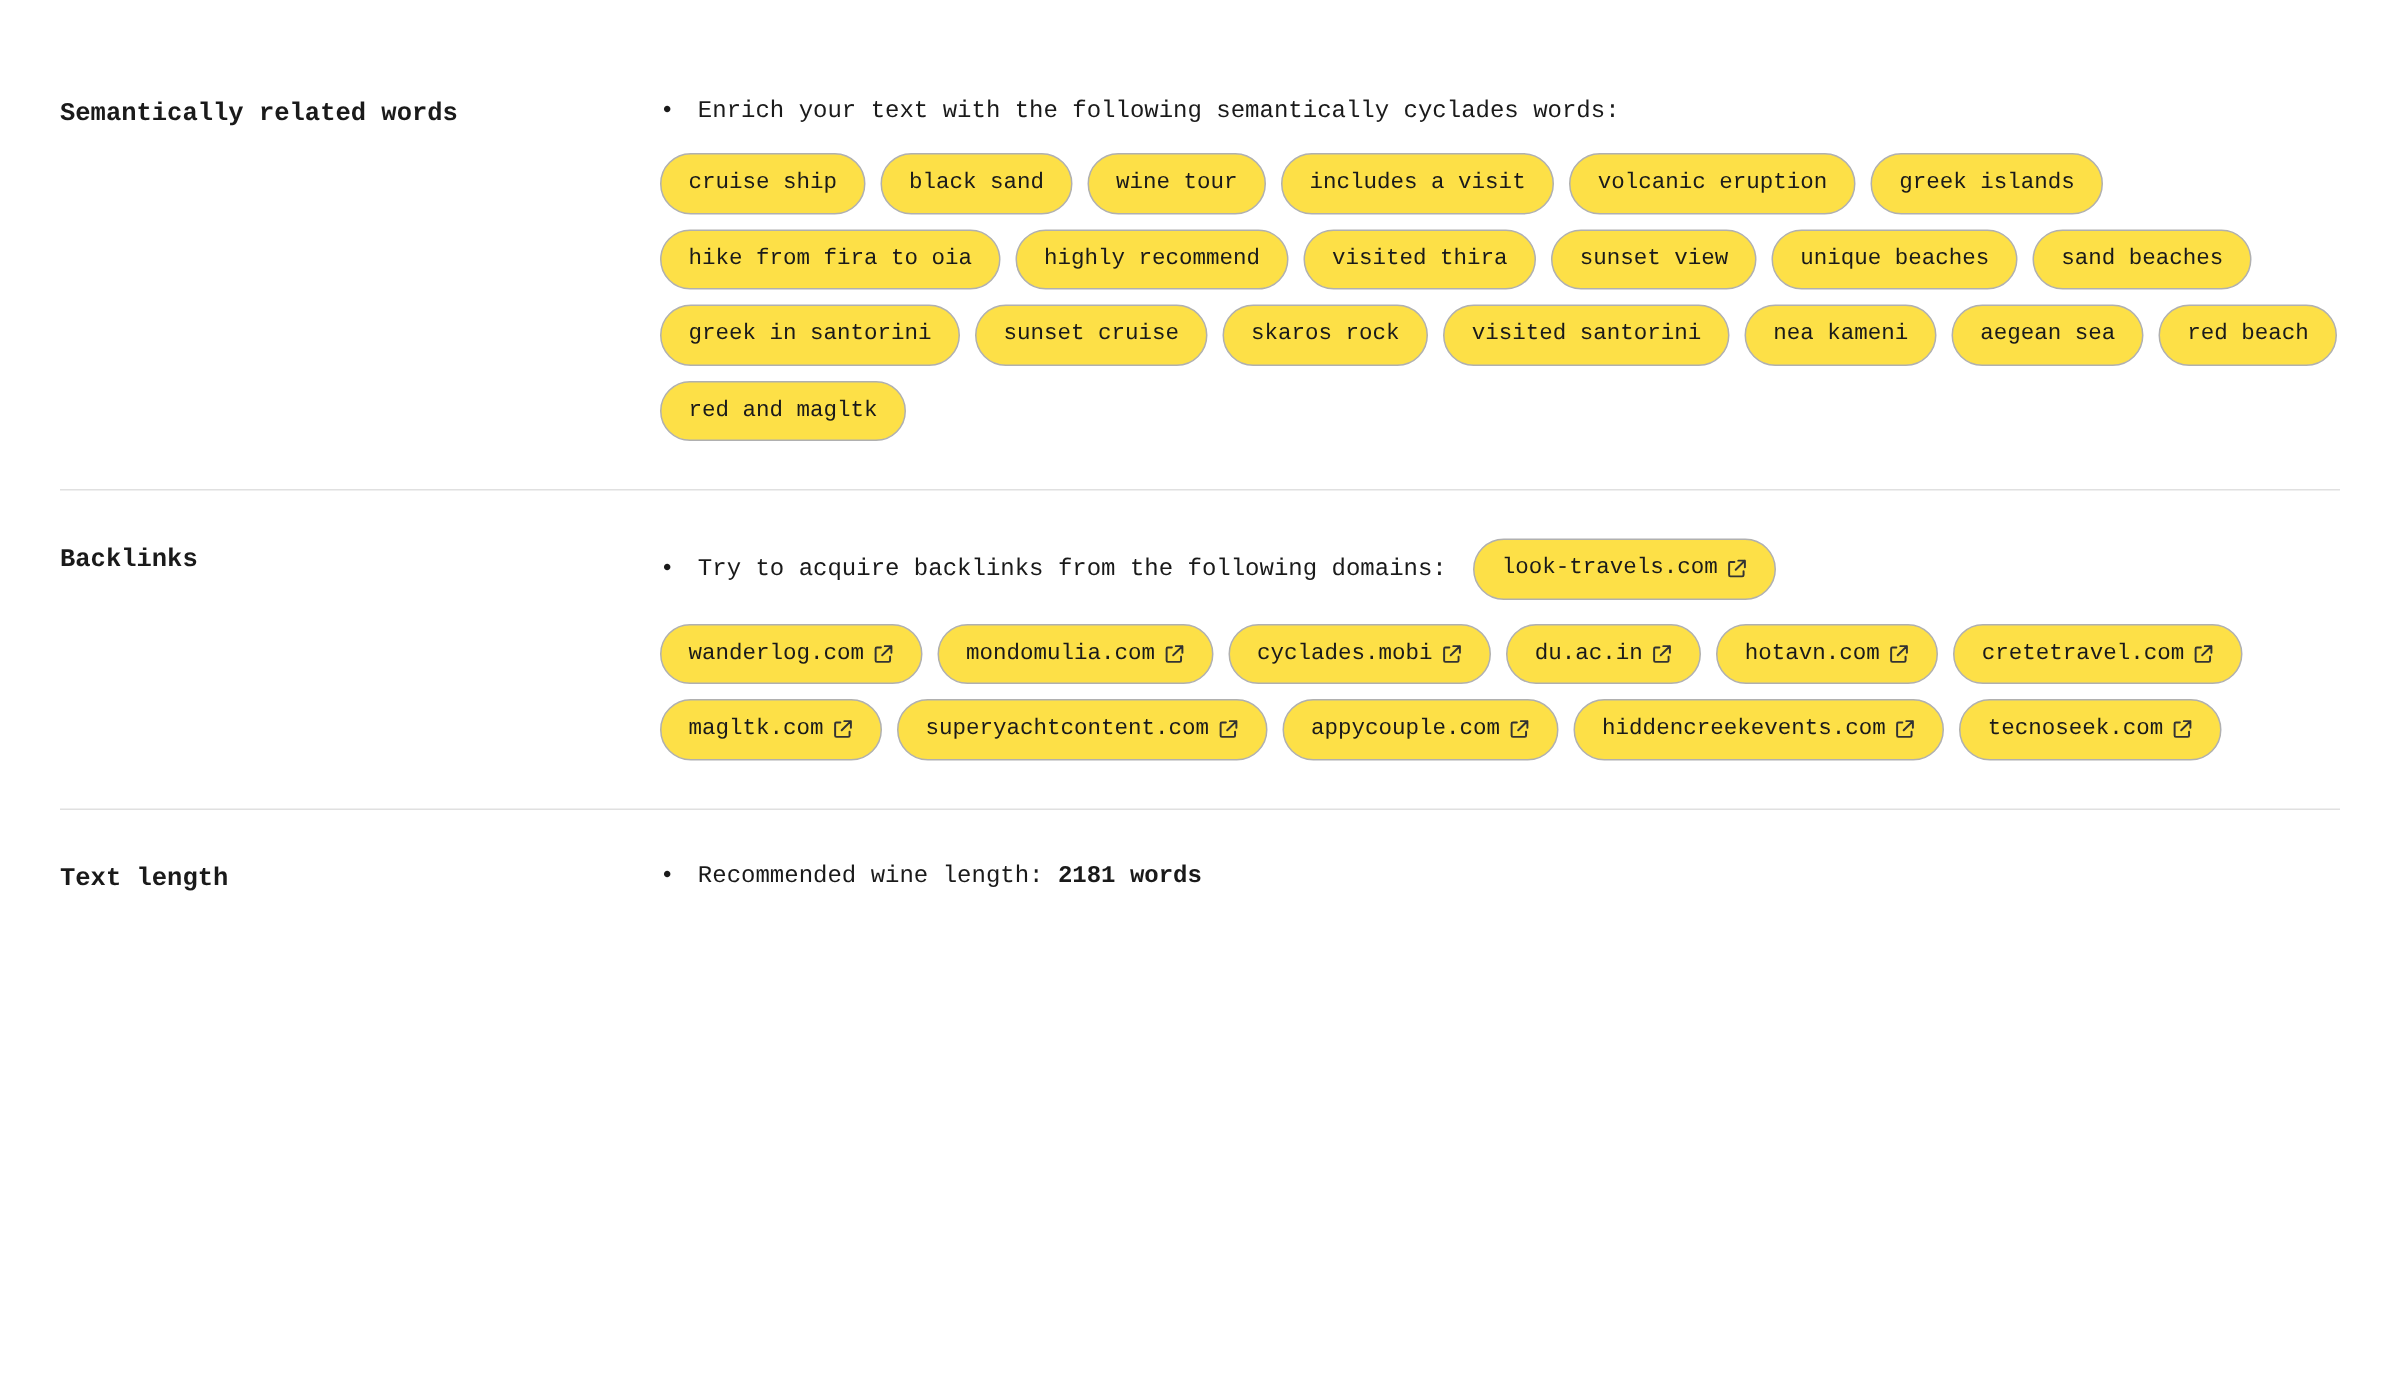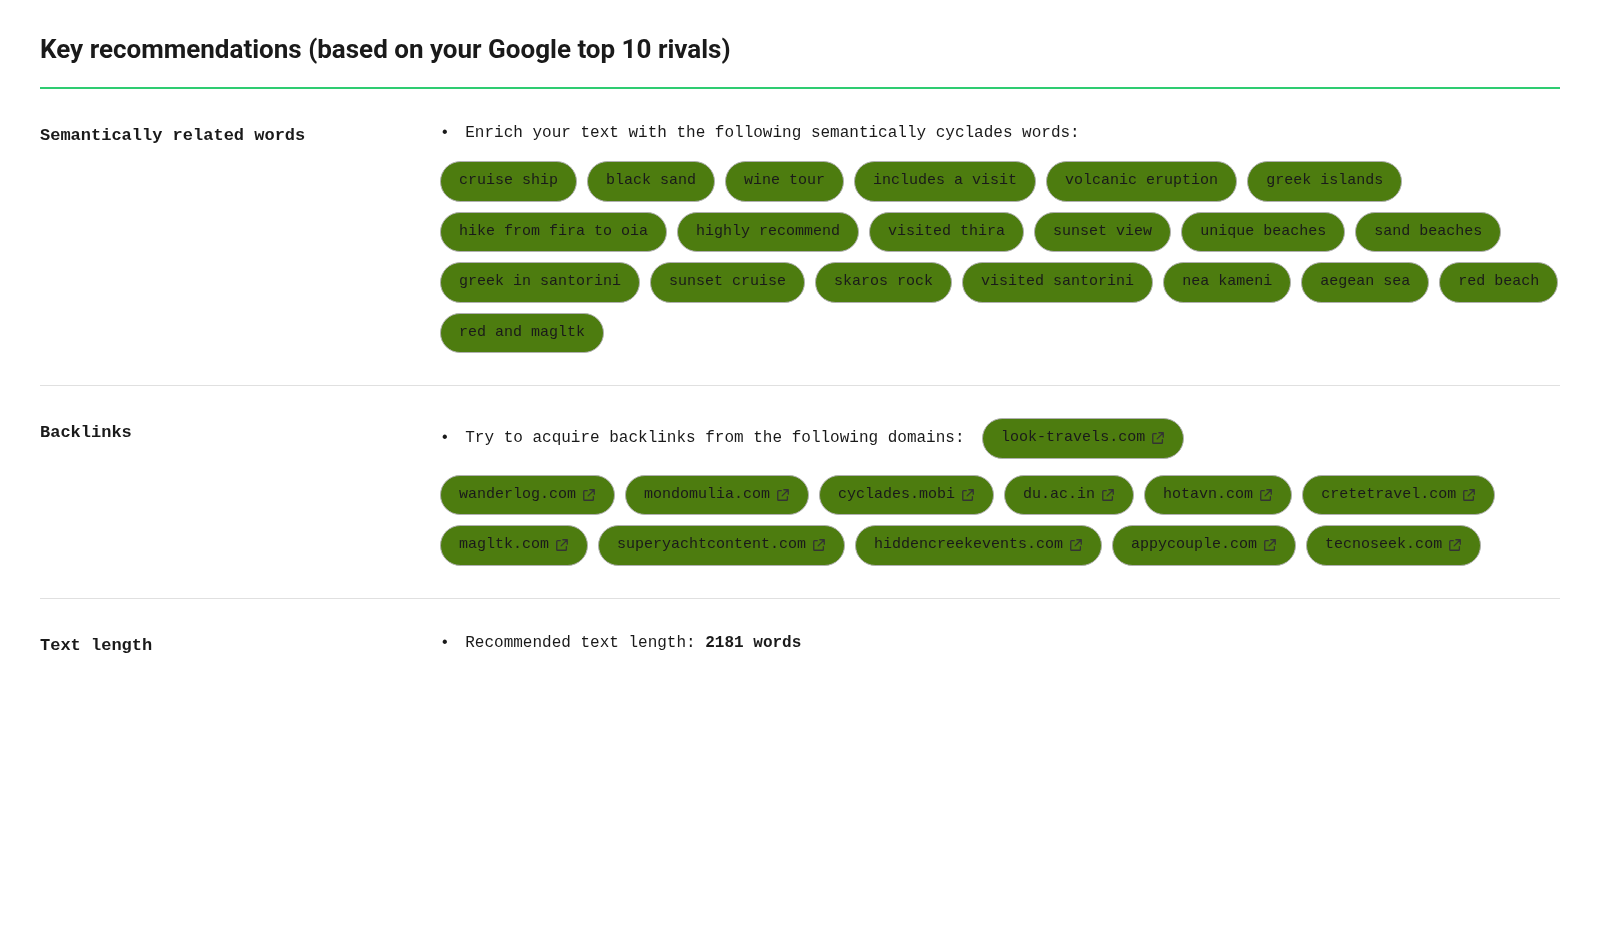--- a/index.html
+++ b/index.html
@@ -68,21 +68,21 @@
     }
 
     .tag {
       display: inline-flex;
       align-items: center;
       padding: 8px 18px;
       border: 1.5px solid #b0b0b0;
       border-radius: 50px;
       font-size: 15px;
       color: #1a1a1a;
-      background: #4d7c0f;
+      background: #fde047;
       cursor: default;
       white-space: nowrap;
     }
 
     .tag.with-icon {
       gap: 6px;
       cursor: pointer;
     }
 
     .external-icon {
@@ -98,21 +98,20 @@
 
     .text-length-value {
       font-weight: 700;
     }
   </style>
 </head>
 <body>
 
 <div class="page-container">
 
-  <h1 class="page-title">Key recommendations (based on your Google top 10 rivals)</h1>
 
   <div class="section">
     <div class="section-label">Semantically related words</div>
     <div class="section-content">
       <p class="intro-text">
         <span class="bullet">•</span>
         <span>Enrich your text with the following semantically cyclades words:</span>
       </p>
       <div class="tags-container">
 
@@ -177,41 +176,41 @@
       <path d="M9 2H14M14 2V7M14 2L7 9" stroke="#333" stroke-width="1.5" stroke-linecap="round" stroke-linejoin="round"></path>
     </svg></span>
           <span class="tag with-icon">magltk.com <svg class="external-icon" viewBox="0 0 16 16" fill="none" xmlns="http://www.w3.org/2000/svg">
       <path d="M6 3H3C2.44772 3 2 3.44772 2 4V13C2 13.5523 2.44772 14 3 14H12C12.5523 14 13 13.5523 13 13V10" stroke="#333" stroke-width="1.5" stroke-linecap="round"></path>
       <path d="M9 2H14M14 2V7M14 2L7 9" stroke="#333" stroke-width="1.5" stroke-linecap="round" stroke-linejoin="round"></path>
     </svg></span>
           <span class="tag with-icon">superyachtcontent.com <svg class="external-icon" viewBox="0 0 16 16" fill="none" xmlns="http://www.w3.org/2000/svg">
       <path d="M6 3H3C2.44772 3 2 3.44772 2 4V13C2 13.5523 2.44772 14 3 14H12C12.5523 14 13 13.5523 13 13V10" stroke="#333" stroke-width="1.5" stroke-linecap="round"></path>
       <path d="M9 2H14M14 2V7M14 2L7 9" stroke="#333" stroke-width="1.5" stroke-linecap="round" stroke-linejoin="round"></path>
     </svg></span>
+          <span class="tag with-icon">appycouple.com <svg class="external-icon" viewBox="0 0 16 16" fill="none" xmlns="http://www.w3.org/2000/svg">
+      <path d="M6 3H3C2.44772 3 2 3.44772 2 4V13C2 13.5523 2.44772 14 3 14H12C12.5523 14 13 13.5523 13 13V10" stroke="#333" stroke-width="1.5" stroke-linecap="round"></path>
+      <path d="M9 2H14M14 2V7M14 2L7 9" stroke="#333" stroke-width="1.5" stroke-linecap="round" stroke-linejoin="round"></path>
+    </svg></span>
           <span class="tag with-icon">hiddencreekevents.com <svg class="external-icon" viewBox="0 0 16 16" fill="none" xmlns="http://www.w3.org/2000/svg">
-      <path d="M6 3H3C2.44772 3 2 3.44772 2 4V13C2 13.5523 2.44772 14 3 14H12C12.5523 14 13 13.5523 13 13V10" stroke="#333" stroke-width="1.5" stroke-linecap="round"></path>
-      <path d="M9 2H14M14 2V7M14 2L7 9" stroke="#333" stroke-width="1.5" stroke-linecap="round" stroke-linejoin="round"></path>
-    </svg></span>
-          <span class="tag with-icon">appycouple.com <svg class="external-icon" viewBox="0 0 16 16" fill="none" xmlns="http://www.w3.org/2000/svg">
       <path d="M6 3H3C2.44772 3 2 3.44772 2 4V13C2 13.5523 2.44772 14 3 14H12C12.5523 14 13 13.5523 13 13V10" stroke="#333" stroke-width="1.5" stroke-linecap="round"></path>
       <path d="M9 2H14M14 2V7M14 2L7 9" stroke="#333" stroke-width="1.5" stroke-linecap="round" stroke-linejoin="round"></path>
     </svg></span>
           <span class="tag with-icon">tecnoseek.com <svg class="external-icon" viewBox="0 0 16 16" fill="none" xmlns="http://www.w3.org/2000/svg">
       <path d="M6 3H3C2.44772 3 2 3.44772 2 4V13C2 13.5523 2.44772 14 3 14H12C12.5523 14 13 13.5523 13 13V10" stroke="#333" stroke-width="1.5" stroke-linecap="round"></path>
       <path d="M9 2H14M14 2V7M14 2L7 9" stroke="#333" stroke-width="1.5" stroke-linecap="round" stroke-linejoin="round"></path>
     </svg></span>
         </div>
     </div>
   </div>
 
 
   <div class="section" style="border-bottom: none;">
     <div class="section-label">Text length</div>
     <div class="section-content">
       <p class="intro-text">
         <span class="bullet">•</span>
-        <span>Recommended text length:</span>
+        <span>Recommended wine length:</span>
         <strong class="text-length-value">2181 words</strong>
       </p>
     </div>
   </div>
 
 </div>
 
 </body></html>

